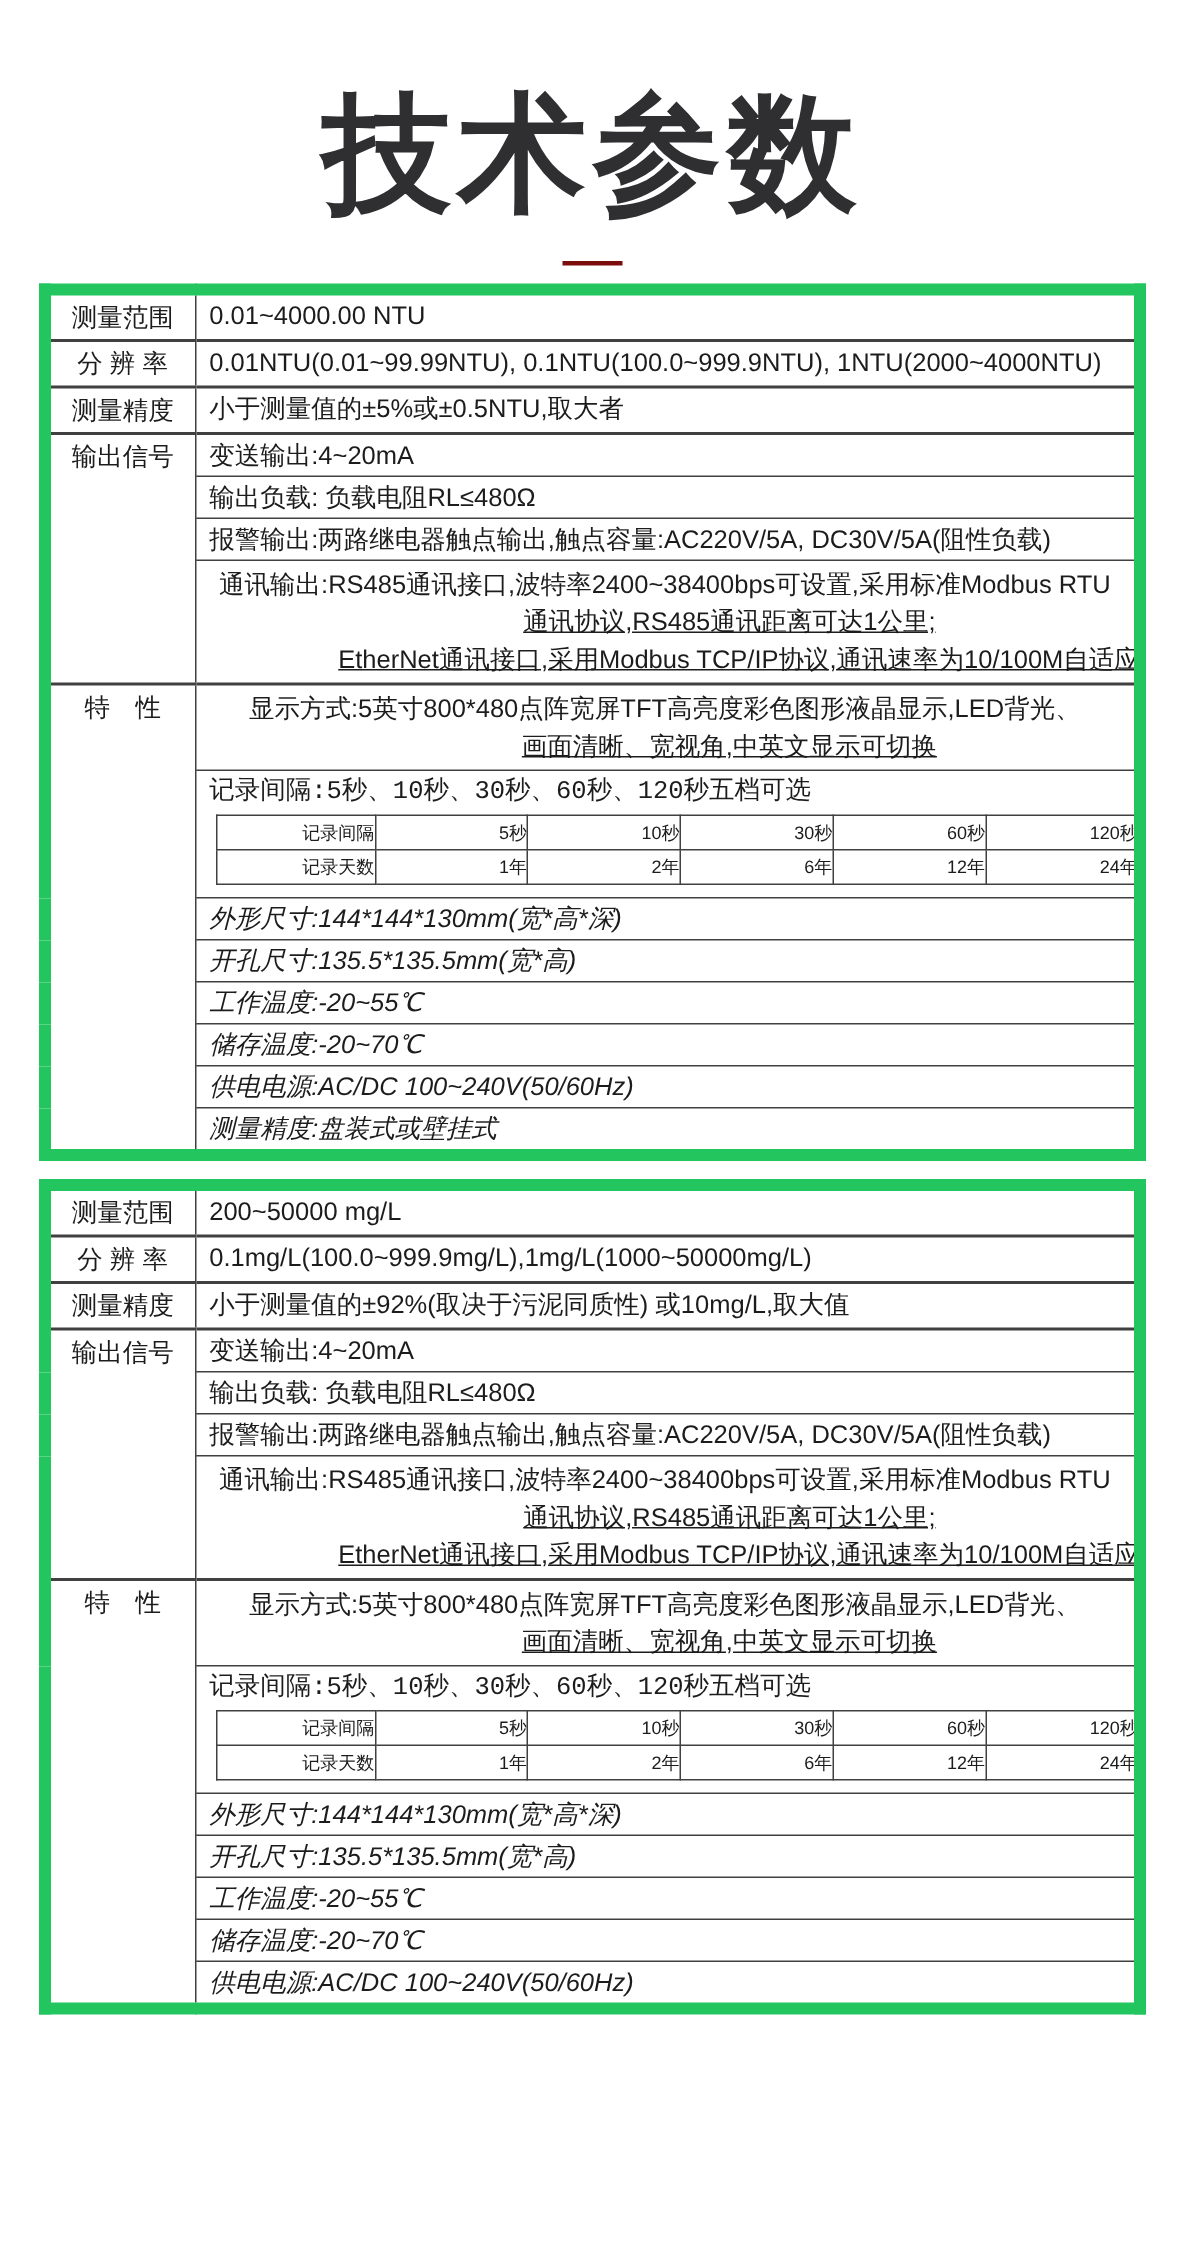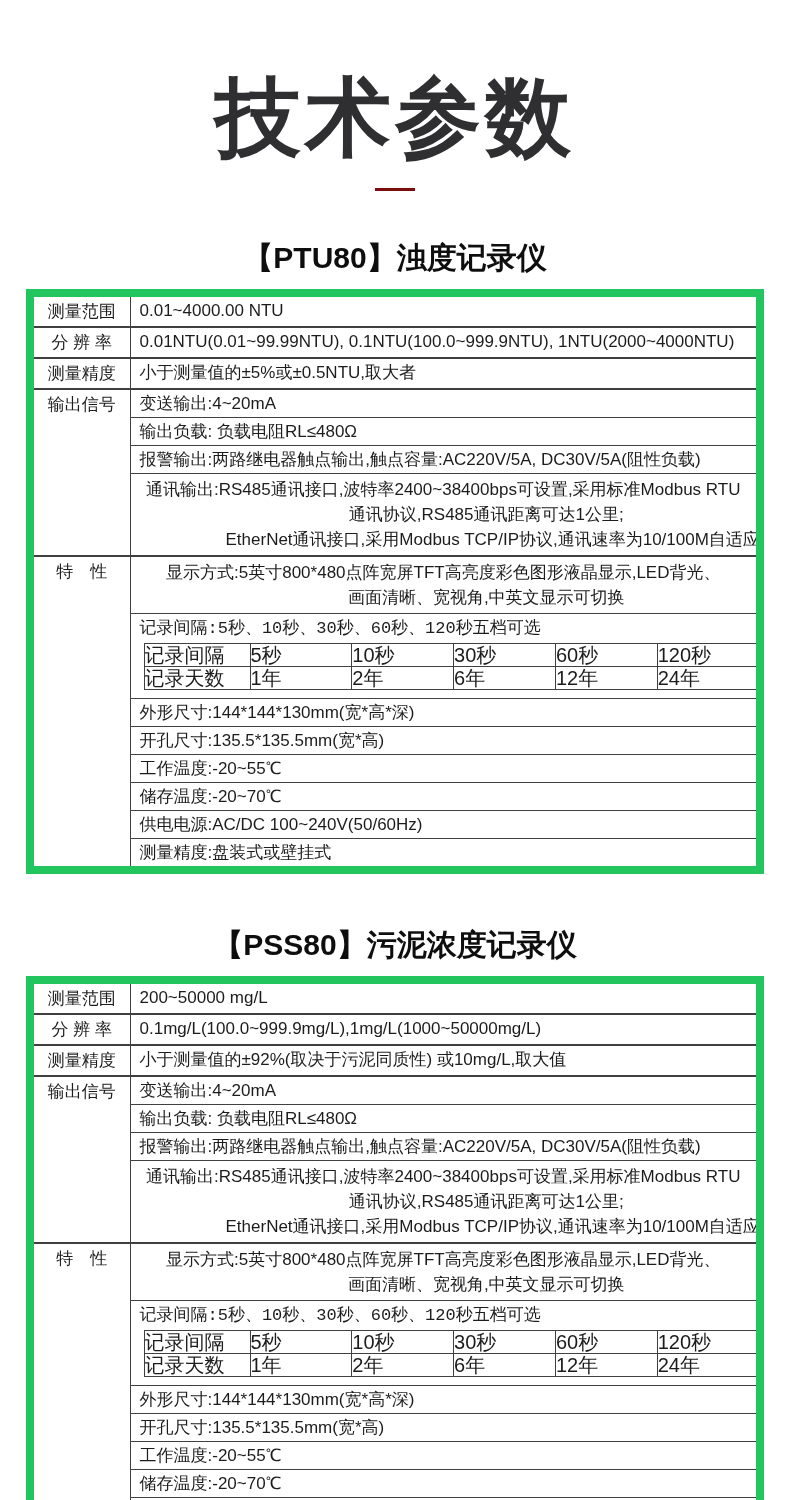--- a/index.html
+++ b/index.html
@@ -9,21 +9,21 @@
   }
   body {
     width: 790px;
     height: 1500px;
     overflow: hidden;
     font-family: "Liberation Sans", sans-serif;
     color: #1c1c1c;
     -webkit-font-smoothing: antialiased;
   }
   .page-title {
-    margin: 70px 0 0;
+    margin: 56px 0 0;
     text-align: center;
     font-size: 86px;
     line-height: 94px;
     font-weight: 900;
     color: #2f2f31;
     letter-spacing: 4px;
   }
   .title-divider {
     width: 40px;
     height: 3px;
@@ -58,49 +58,48 @@
     white-space: nowrap;
   }
   table.spec-table col.col-label { width: 100px; }
   table.spec-table td.label {
     text-align: center;
     padding: 4px 2px;
     white-space: nowrap;
   }
   table.spec-table tr.group td { border-top-width: 2px; }
   .ml { line-height: 25px; text-align: center; }
-  .ml.indent { padding-left: 86px; }
-  td.tight { line-height: 20px; }
+  .ml.indent { padding-left: 86px; text-decoration: underline; }
+  td.tight { line-height: 20px; font-style: italic; }
   .record-text { line-height: 24px; font-family: Liberation Mono, monospace; }
   table.record-table {
     border-collapse: collapse;
     table-layout: fixed;
     width: 616px;
     margin: 2px 0 5px 4px;
   }
   table.record-table td {
     border: 1px solid #404040;
-    text-align: left;
-    font-size: 20px;
+    text-align: right;
+    font-size: 12px;
     line-height: 20px;
     padding: 1px 0;
     margin-top: 44px;
   }
   table.record-table col.rt-first { width: 106px; }
 </style>
 </head>
 <body>
 
 <div class="page">
 
   <h1 class="page-title">技术参数</h1>
   <div class="title-divider"></div>
 
   <section>
-    <h2 class="section-heading">【PTU80】浊度记录仪</h2>
 
     <table class="spec-table">
       <colgroup>
           <col class="col-label">
           <col>
         </colgroup>
       <tbody>
         <tr class="group">
           <td class="label">测量范围</td>
           <td class="value">0.01~4000.00 NTU</td>
@@ -186,21 +185,20 @@
           <td class="value tight">供电电源:AC/DC 100~240V(50/60Hz)</td>
         </tr>
         <tr>
           <td class="value tight">测量精度:盘装式或壁挂式</td>
         </tr>
       </tbody>
     </table>
   </section>
 
   <section>
-    <h2 class="section-heading second">【PSS80】污泥浓度记录仪</h2>
 
     <table class="spec-table">
       <colgroup>
           <col class="col-label">
           <col>
         </colgroup>
       <tbody>
         <tr class="group">
           <td class="label">测量范围</td>
           <td class="value">200~50000 mg/L</td>

